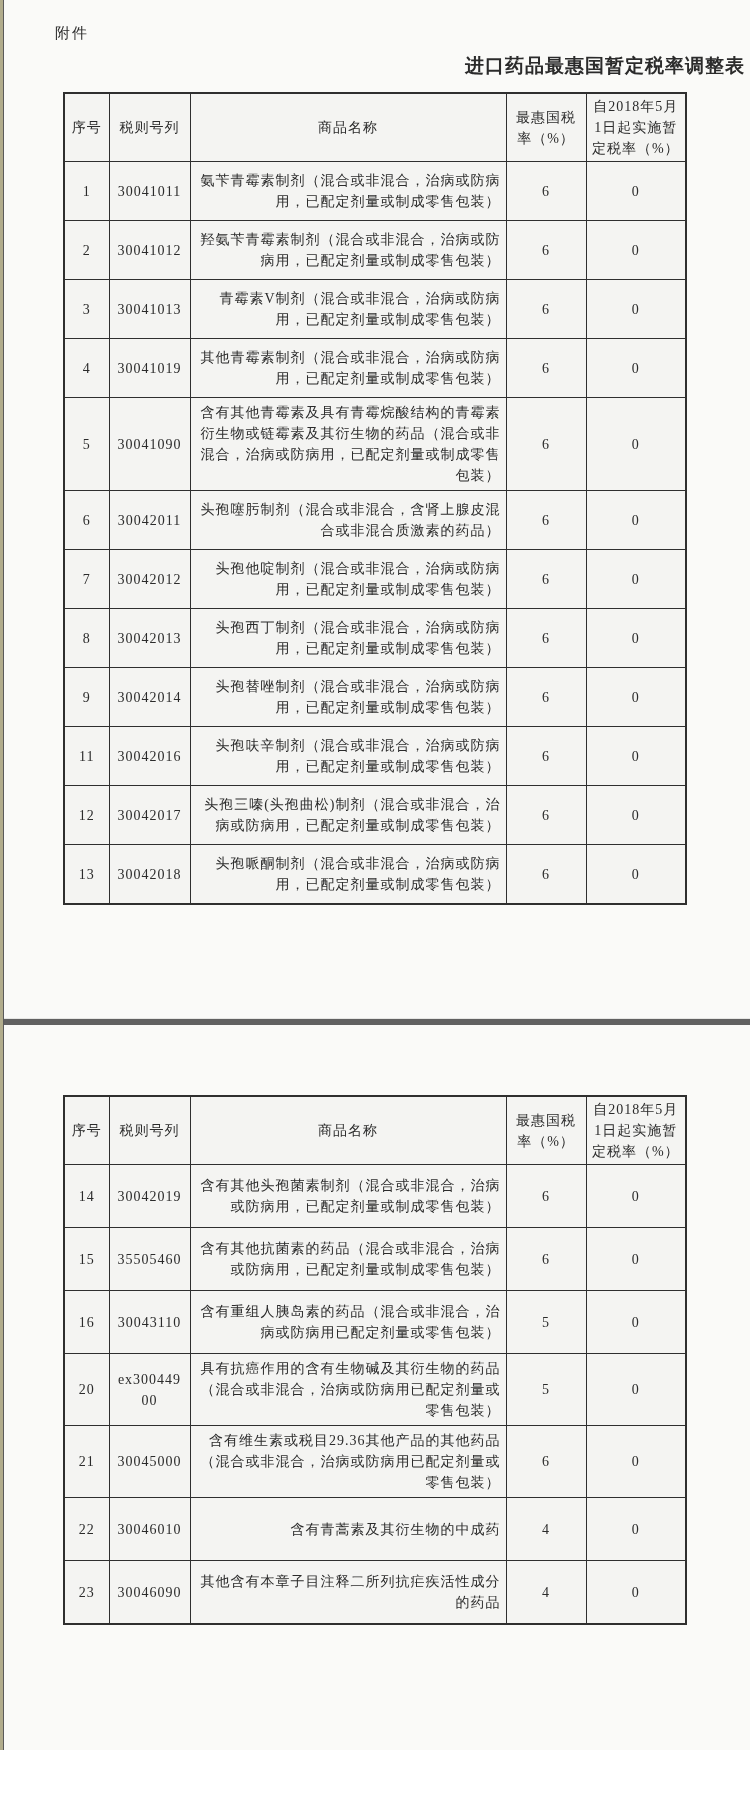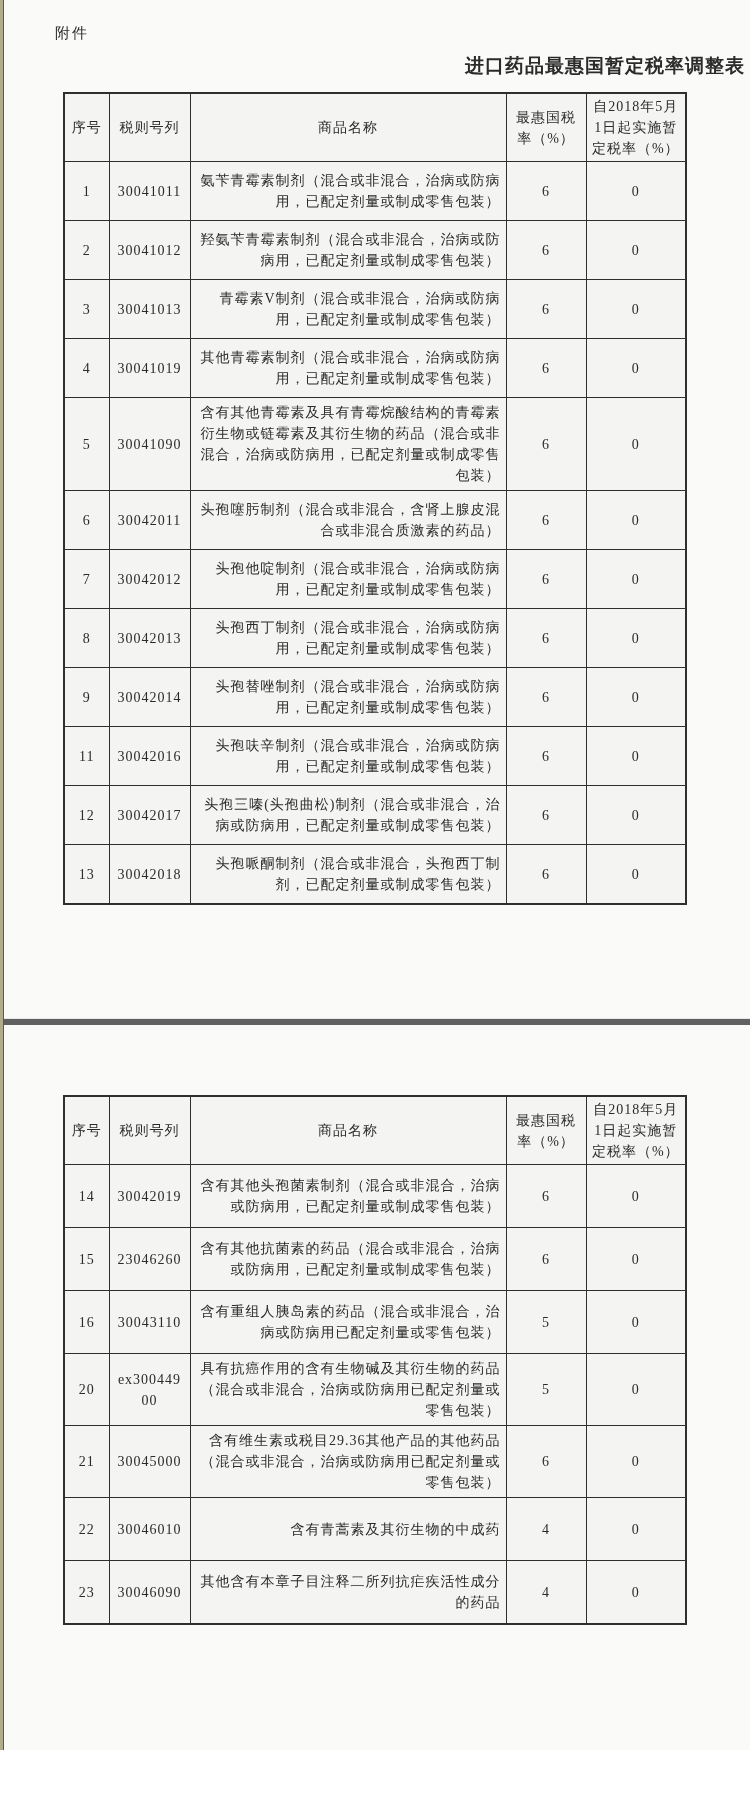--- a/index.html
+++ b/index.html
@@ -167,21 +167,21 @@
           <tr>
     <td>12</td>
     <td>30042017</td>
     <td class="cell-name">头孢三嗪(头孢曲松)制剂（混合或非混合，治病或防病用，已配定剂量或制成零售包装）</td>
     <td>6</td>
     <td>0</td>
   </tr>
           <tr>
     <td>13</td>
     <td>30042018</td>
-    <td class="cell-name">头孢哌酮制剂（混合或非混合，头孢西丁制剂，已配定剂量或制成零售包装）</td>
+    <td class="cell-name">头孢哌酮制剂（混合或非混合，治病或防病用，已配定剂量或制成零售包装）</td>
     <td>6</td>
     <td>0</td>
   </tr>
         </tbody>
     </table>
   </section>
 
   <div class="page-separator" style="background: rgb(97, 97, 97);"></div>
 
   <section class="sheet sheet-2">
@@ -205,21 +205,21 @@
       <tbody>
           <tr>
     <td>14</td>
     <td>30042019</td>
     <td class="cell-name">含有其他头孢菌素制剂（混合或非混合，治病或防病用，已配定剂量或制成零售包装）</td>
     <td>6</td>
     <td>0</td>
   </tr>
           <tr>
     <td>15</td>
-    <td>23046260</td>
+    <td>35505460</td>
     <td class="cell-name">含有其他抗菌素的药品（混合或非混合，治病或防病用，已配定剂量或制成零售包装）</td>
     <td>6</td>
     <td>0</td>
   </tr>
           <tr>
     <td>16</td>
     <td>30043110</td>
     <td class="cell-name">含有重组人胰岛素的药品（混合或非混合，治病或防病用已配定剂量或零售包装）</td>
     <td>5</td>
     <td>0</td>

